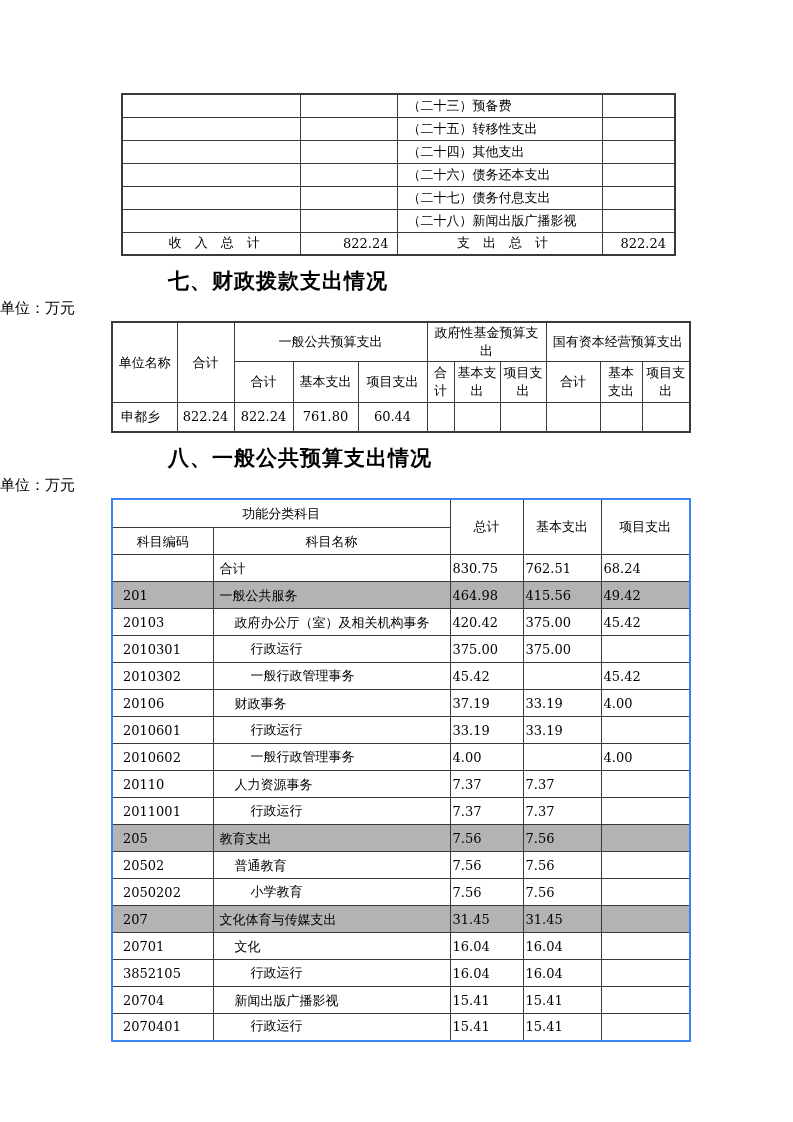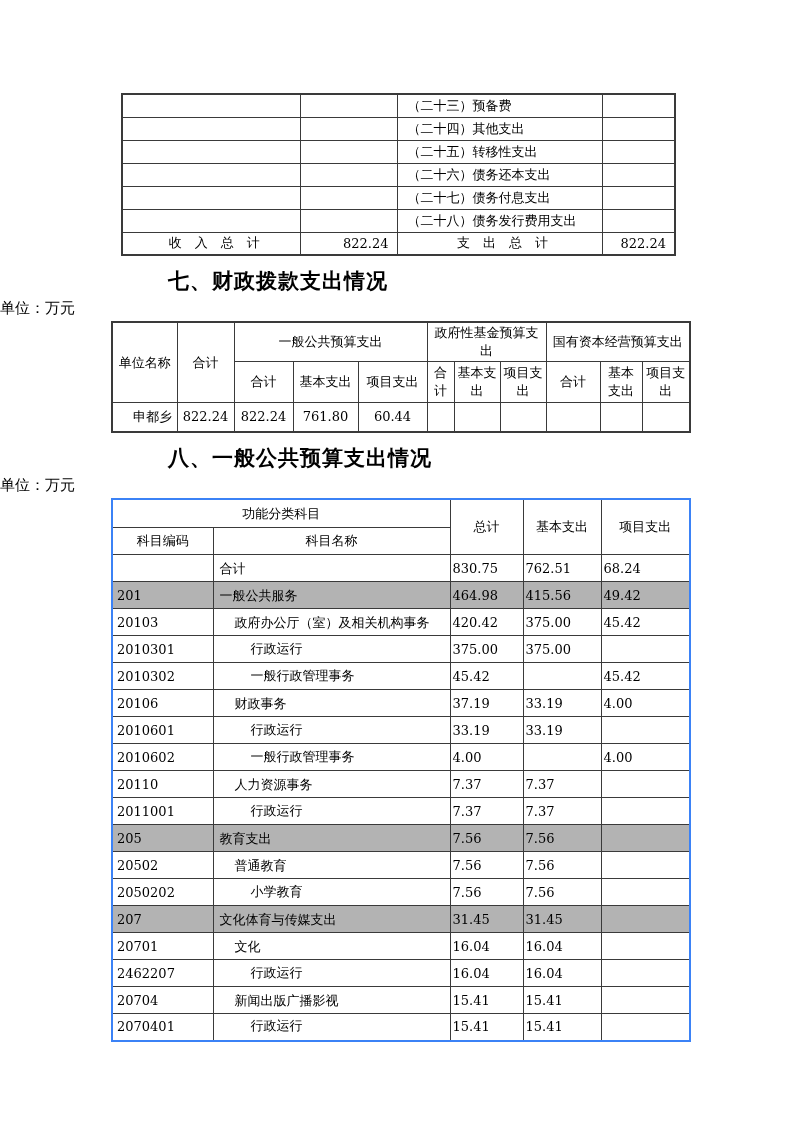--- a/index.html
+++ b/index.html
@@ -47,29 +47,29 @@
     margin-bottom: 4px;
     white-space: nowrap;
   }
 
   
   .t2 { margin-left: 111px; width: 578px; border: 2px solid #3a3a3a; }
   .t2 td { text-align: center; line-height: 18px; }
   .t2 .hr1 td { height: 27px; }
   .t2 .hr2 td { height: 41px; }
   .t2 .dr td  { height: 29px; white-space: nowrap; }
-  .t2 .dr .name { text-align: left; padding-left: 20px; }
+  .t2 .dr .name { text-align: left; padding-left: 8px; }
 
   
   .t3 { margin-left: 111px; width: 578px; border: 2px solid #3b82f6; }
   .t3 td { line-height: 17px; }
   .t3 .hr1 td { height: 29px; text-align: center; }
-  .t3 .hr2 td { height: 27px; text-align: center; font-family: Liberation Mono, monospace; }
+  .t3 .hr2 td { height: 27px; text-align: center; }
   .t3 .dr td { height: 27px; white-space: nowrap; }
-  .t3 .code { text-align: left; padding-left: 4px; }
+  .t3 .code { text-align: left; padding-left: 10px; }
   .t3 .name { text-align: left; padding-left: 6px; }
   .t3 .name.i1 { padding-left: 21px; }
   .t3 .name.i2 { padding-left: 37px; font-family: Liberation Mono, monospace; }
   .t3 .num { text-align: left; padding-right: 8px; }
   .t3 tr.hl td { background: #b3b3b3; }
 </style>
 </head>
 <body>
 
 <div class="page">
@@ -84,45 +84,45 @@
     <tbody>
       <tr>
         <td class="item"></td>
         <td class="num"></td>
         <td class="item">（二十三）预备费</td>
         <td class="num"></td>
       </tr>
       <tr>
         <td class="item"></td>
         <td class="num"></td>
+        <td class="item">（二十五）转移性支出</td>
+        <td class="num"></td>
+      </tr>
+      <tr>
+        <td class="item"></td>
+        <td class="num"></td>
         <td class="item">（二十四）其他支出</td>
         <td class="num"></td>
       </tr>
       <tr>
         <td class="item"></td>
         <td class="num"></td>
-        <td class="item">（二十五）转移性支出</td>
-        <td class="num"></td>
-      </tr>
-      <tr>
-        <td class="item"></td>
-        <td class="num"></td>
         <td class="item">（二十六）债务还本支出</td>
         <td class="num"></td>
       </tr>
       <tr>
         <td class="item"></td>
         <td class="num"></td>
         <td class="item">（二十七）债务付息支出</td>
         <td class="num"></td>
       </tr>
       <tr>
         <td class="item"></td>
         <td class="num"></td>
-        <td class="item">（二十八）债务发行费用支出</td>
+        <td class="item">（二十八）新闻出版广播影视</td>
         <td class="num"></td>
       </tr>
       <tr>
         <td class="item ctr">收　入　总　计</td>
         <td class="num">822.24</td>
         <td class="item ctr">支　出　总　计</td>
         <td class="num">822.24</td>
       </tr>
     </tbody>
   </table>
@@ -301,21 +301,21 @@
         <td class="num"></td>
       </tr>
       <tr class="dr">
         <td class="code">20701</td>
         <td class="name i1">文化</td>
         <td class="num">16.04</td>
         <td class="num">16.04</td>
         <td class="num"></td>
       </tr>
       <tr class="dr">
-        <td class="code">2462207</td>
+        <td class="code">3852105</td>
         <td class="name i2">行政运行</td>
         <td class="num">16.04</td>
         <td class="num">16.04</td>
         <td class="num"></td>
       </tr>
       <tr class="dr">
         <td class="code">20704</td>
         <td class="name i1">新闻出版广播影视</td>
         <td class="num">15.41</td>
         <td class="num">15.41</td>

